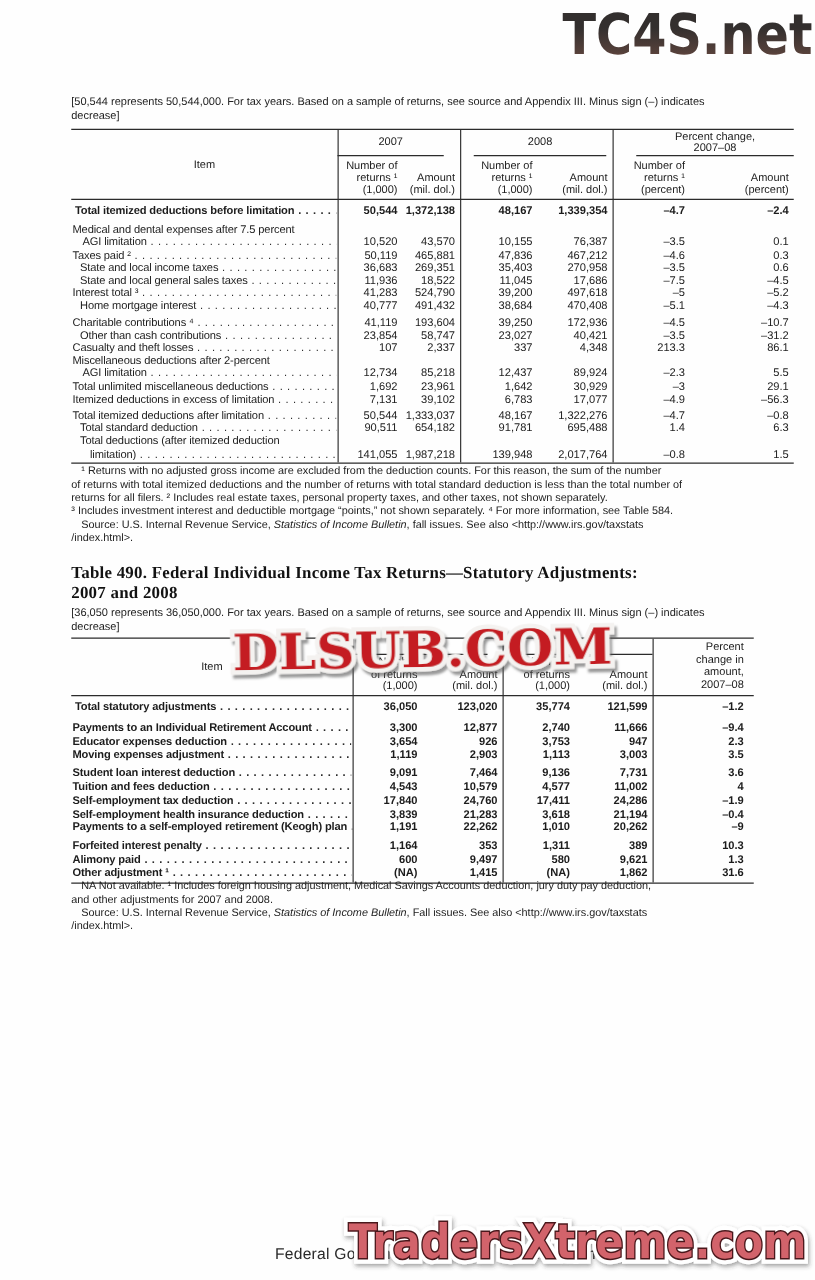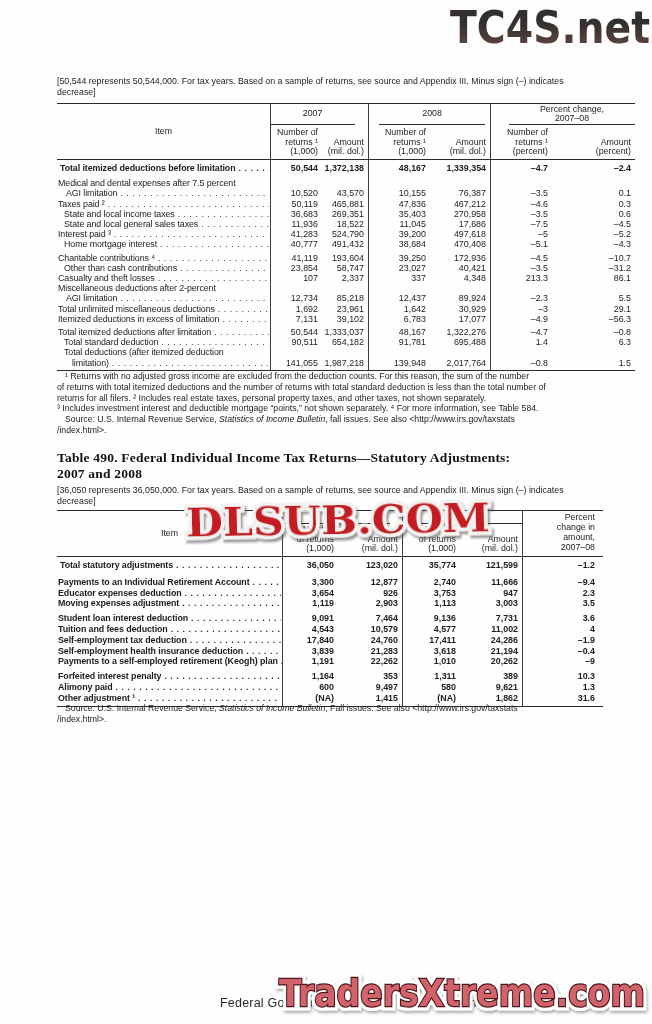--- a/index.html
+++ b/index.html
@@ -207,21 +207,21 @@
           <div class="c-num w0">11,936</div>
           <div class="c-num w1">18,522</div>
           <div class="c-num w2">11,045</div>
           <div class="c-num w3">17,686</div>
           <div class="c-num w4">–7.5</div>
           <div class="c-num w5">–4.5</div>
         </div>
         <div class="trow">
           <div class="c-item">
             <div class="lrow">
-              <div class="lbl">Interest paid ³</div>
+              <div class="lbl">Interest total ³</div>
               <div class="leader">. . . . . . . . . . . . . . . . . . . . . . . . . . . . . . . . . . . . . . . . . . . . . . . . . . . . . . . . . . . . . . . . . . . . . . . . . . . . . . . . . . . . . . . . . . </div>
             </div>
           </div>
           <div class="c-num w0">41,283</div>
           <div class="c-num w1">524,790</div>
           <div class="c-num w2">39,200</div>
           <div class="c-num w3">497,618</div>
           <div class="c-num w4">–5</div>
           <div class="c-num w5">–5.2</div>
         </div>
@@ -569,20 +569,22 @@
           <div class="c-num w0">(NA)</div>
           <div class="c-num w1">1,415</div>
           <div class="c-num w2">(NA)</div>
           <div class="c-num w3">1,862</div>
           <div class="c-num w4">31.6</div>
         </div>
       </div>
   </div>
 
   <div class="fn fn490">
+    <div class="fn-notes">NA Not available. ¹ Includes foreign housing adjustment, Medical Savings Accounts deduction, jury duty pay deduction,
+and other adjustments for 2007 and 2008.</div>
     <div class="fn-source"><span>Source: U.S. Internal Revenue Service, </span><i>Statistics of Income Bulletin</i><span>, Fall issues. See also &lt;http://www.irs.gov/taxstats
 /index.html&gt;.</span></div>
   </div>
 
   <svg class="wm wm-mid" width="320" height="62">
     <defs>
       <filter id="ds" x="-20%" y="-20%" width="140%" height="150%">
         <feDropShadow dx="2" dy="3" stdDeviation="1" flood-color="#555555" flood-opacity="0.6"></feDropShadow>
       </filter>
     </defs>

